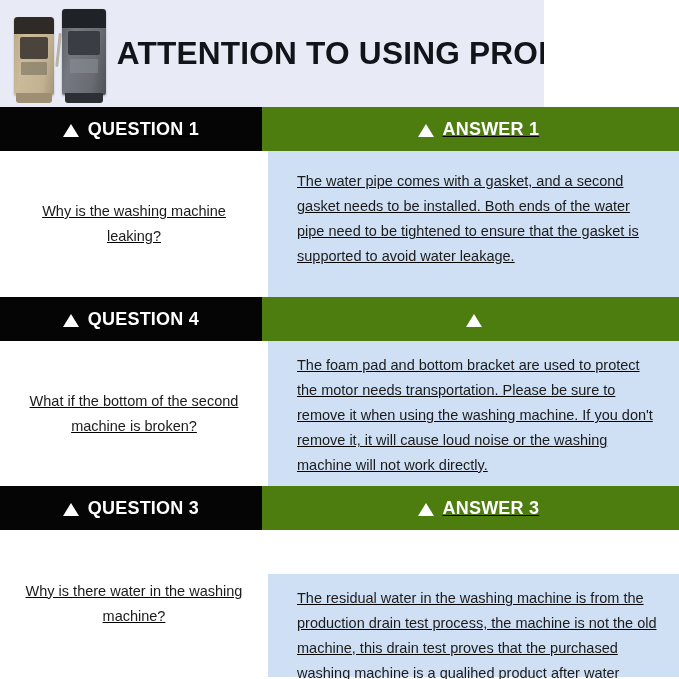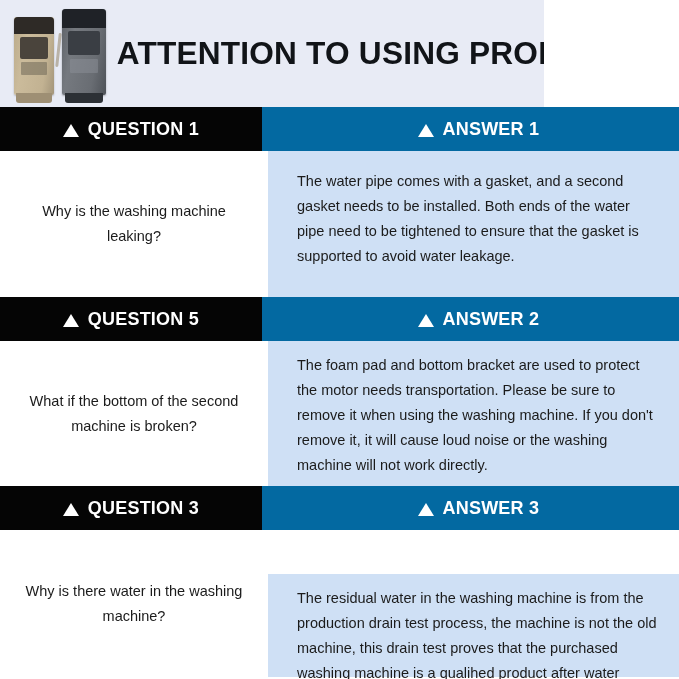--- a/index.html
+++ b/index.html
@@ -116,41 +116,41 @@
     font-size: 31px;
     font-weight: bold;
     letter-spacing: 0.2px;
     color: #111418;
     padding-right: 6px;
     white-space: nowrap;
     transform: scaleX(1.02);
   }
 
   
-  .qa-block { width: 613px; }
+  .qa-block { width: 613px; text-decoration: underline; }
 
   .qa-head {
     display: flex;
     width: 679px;
     height: 44px;
   }
   .qa-head .q-head {
     width: 268px;
     background: #050505;
     color: #ffffff;
     display: flex;
     align-items: center;
     justify-content: center;
     font-size: 18px;
     font-weight: bold;
     letter-spacing: .2px;
   }
   .qa-head .a-head {
     width: 411px;
-    background: #0369a1;
+    background: #4d7c0f;
     color: #ffffff;
     display: flex;
     align-items: center;
     justify-content: center;
     font-size: 18px;
     font-weight: bold;
     letter-spacing: .2px;
     padding-left: 16px;
   }
   .tri {
@@ -238,25 +238,24 @@
     <div class="qa-body">
       <div class="q-cell">Why is the washing machine leaking?</div>
       <div class="a-cell">The water pipe comes with a gasket, and a second gasket needs to be installed. Both ends of the water pipe need to be tightened to ensure that the gasket is supported to avoid water leakage.</div>
     </div>
   </div>
 
   <div class="qa-block row2">
     <div class="qa-head">
       <div class="q-head">
         <span class="tri"></span>
-        <span>QUESTION 5</span>
+        <span>QUESTION 4</span>
       </div>
       <div class="a-head">
         <span class="tri"></span>
-        <span>ANSWER 2</span>
       </div>
     </div>
     <div class="qa-body">
       <div class="q-cell">What if the bottom of the second machine is broken?</div>
       <div class="a-cell">The foam pad and bottom bracket are used to protect the motor needs transportation. Please be sure to remove it when using the washing machine. If you don't remove it, it will cause loud noise or the washing machine will not work directly.</div>
     </div>
   </div>
 
   <div class="qa-block row3">
     <div class="qa-head">

